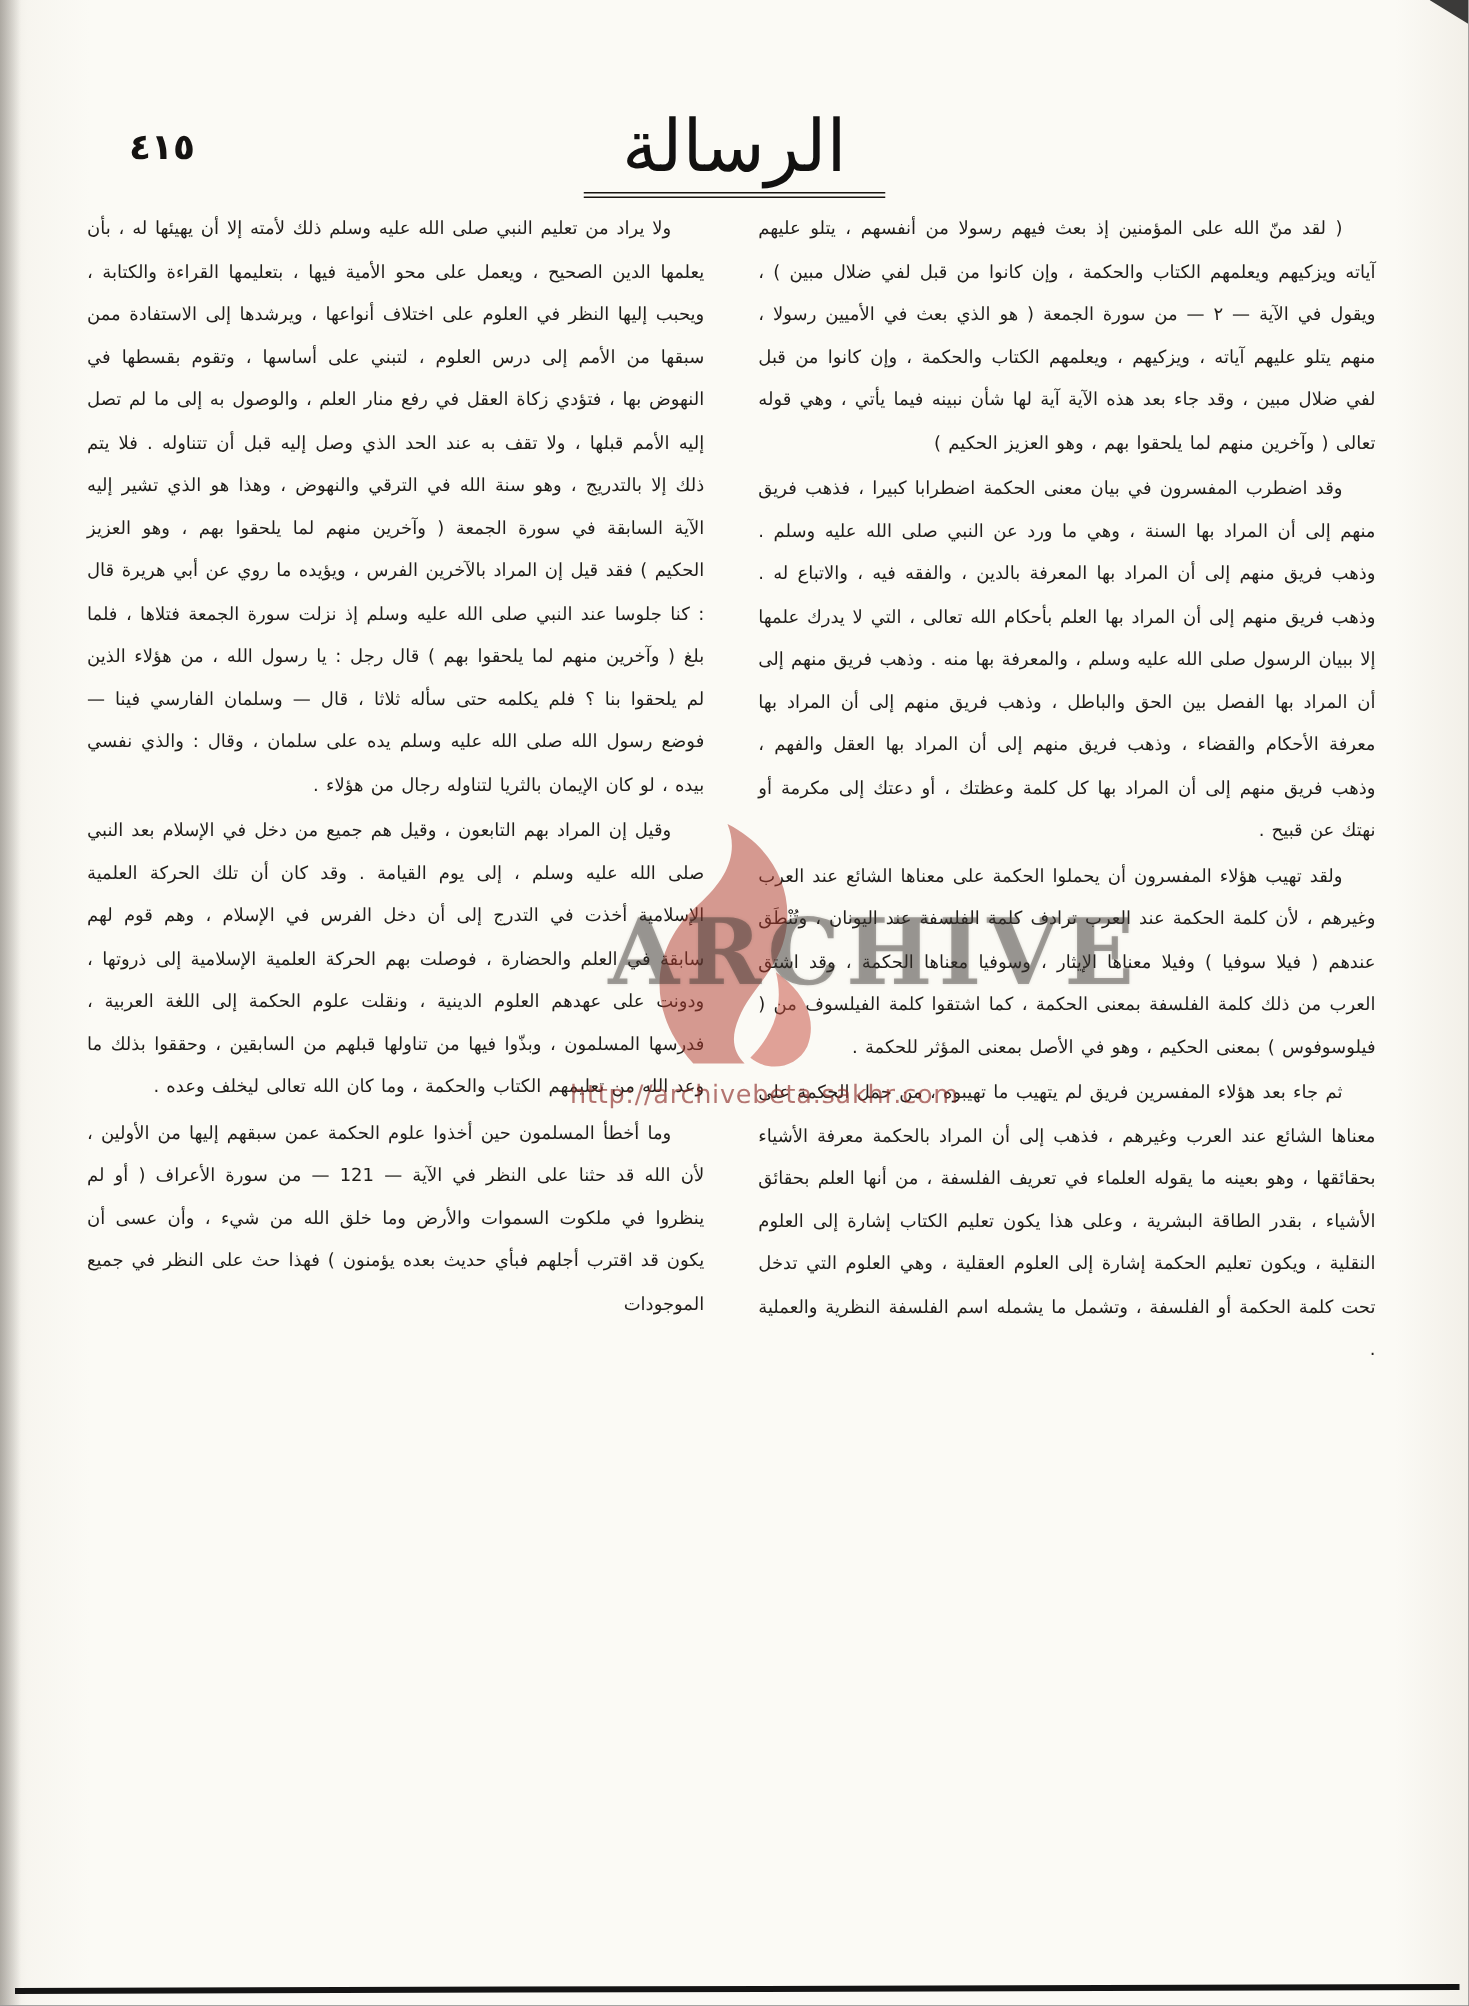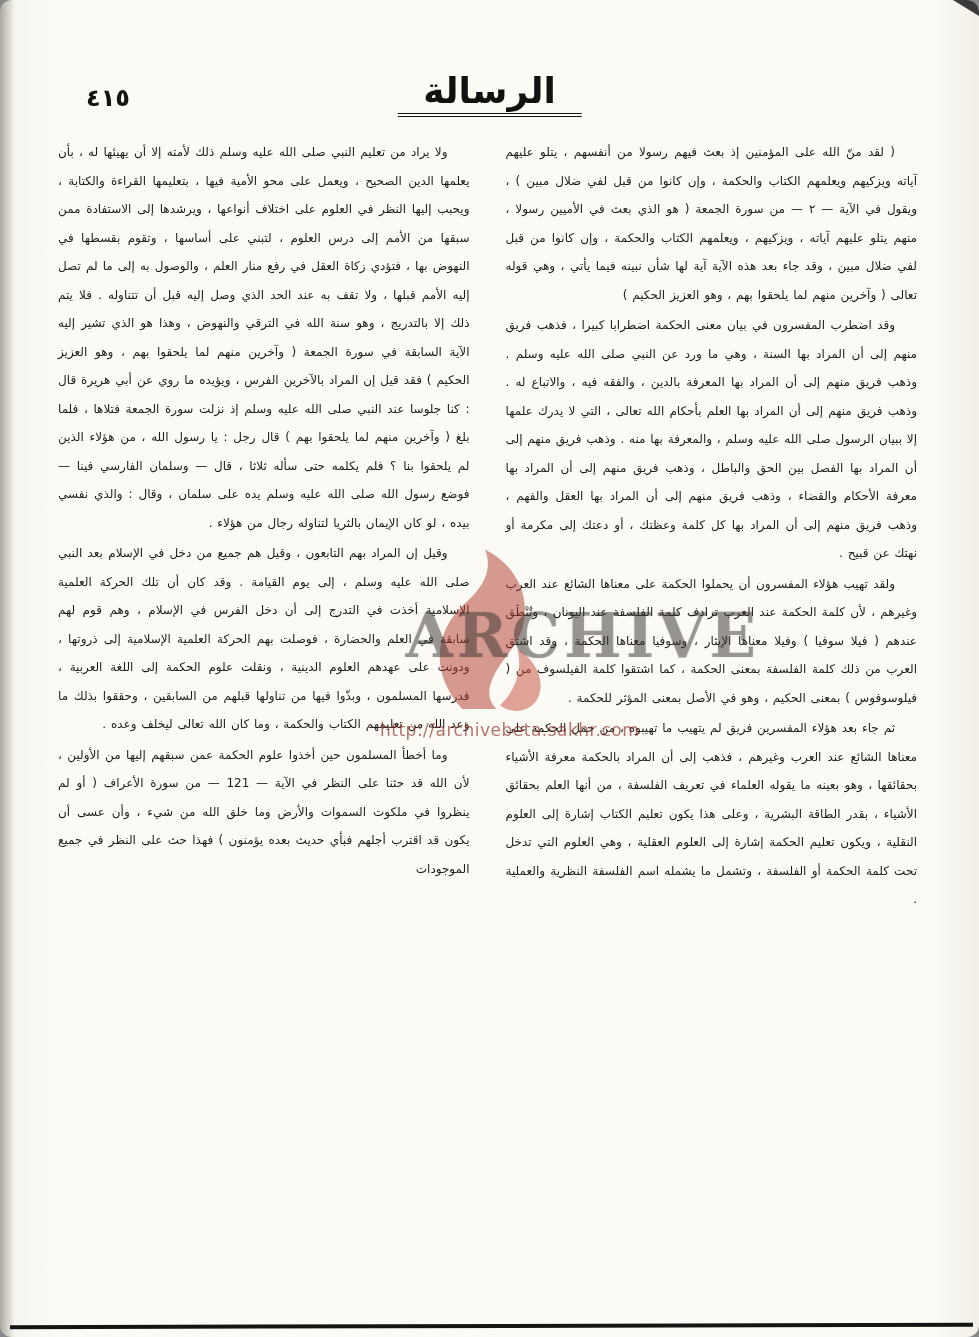--- a/index.html
+++ b/index.html
@@ -4,33 +4,32 @@
 <style>
   html,body{margin:0;padding:0;background:#888;}
   .page{
     position:relative;
     width:979px;height:1337px;
     margin:0 auto;
     background:linear-gradient(90deg,#e9e6df 0px,#f7f5ef 18px,#fbfaf5 60px,#fbfaf5 930px,#f2efe8 979px);
     overflow:hidden;
     font-family:"DejaVu Sans",sans-serif;
     color:#1c1a18;
-    border-radius:12px;
   }
   
   .bottom-scan-line{position:absolute;left:10px;right:6px;bottom:9px;height:4px;background:#141414;transform:rotate(-0.15deg);}
   .corner-mark{position:absolute;top:0;right:0;width:26px;height:16px;background:#1a1a1a;clip-path:polygon(100% 0,0 0,100% 100%);opacity:.85;}
   .edge-shadow{position:absolute;top:0;left:0;width:14px;height:100%;background:linear-gradient(90deg,rgba(60,55,48,.35),rgba(60,55,48,0));}
 
   
   .header{position:absolute;top:70px;left:0;right:0;height:60px;}
   .page-number{position:absolute;left:86px;top:14px;font-size:24px;font-weight:bold;letter-spacing:2px;color:#151311;}
   .masthead{
     position:absolute;left:50%;top:0;transform:translateX(-50%);
-    font-size:36px;font-weight:bold;color:#121110;
+    font-size:48px;font-weight:normal;color:#121110;
     padding:0 26px 2px 26px;
     border-bottom:4px double #17130f;
     letter-spacing:1px;
   }
 
   
   .columns{
     position:absolute;top:138px;left:0;right:0;bottom:50px;
     display:flex;direction:rtl;gap:36px;
     padding:0 62px 0 58px;

